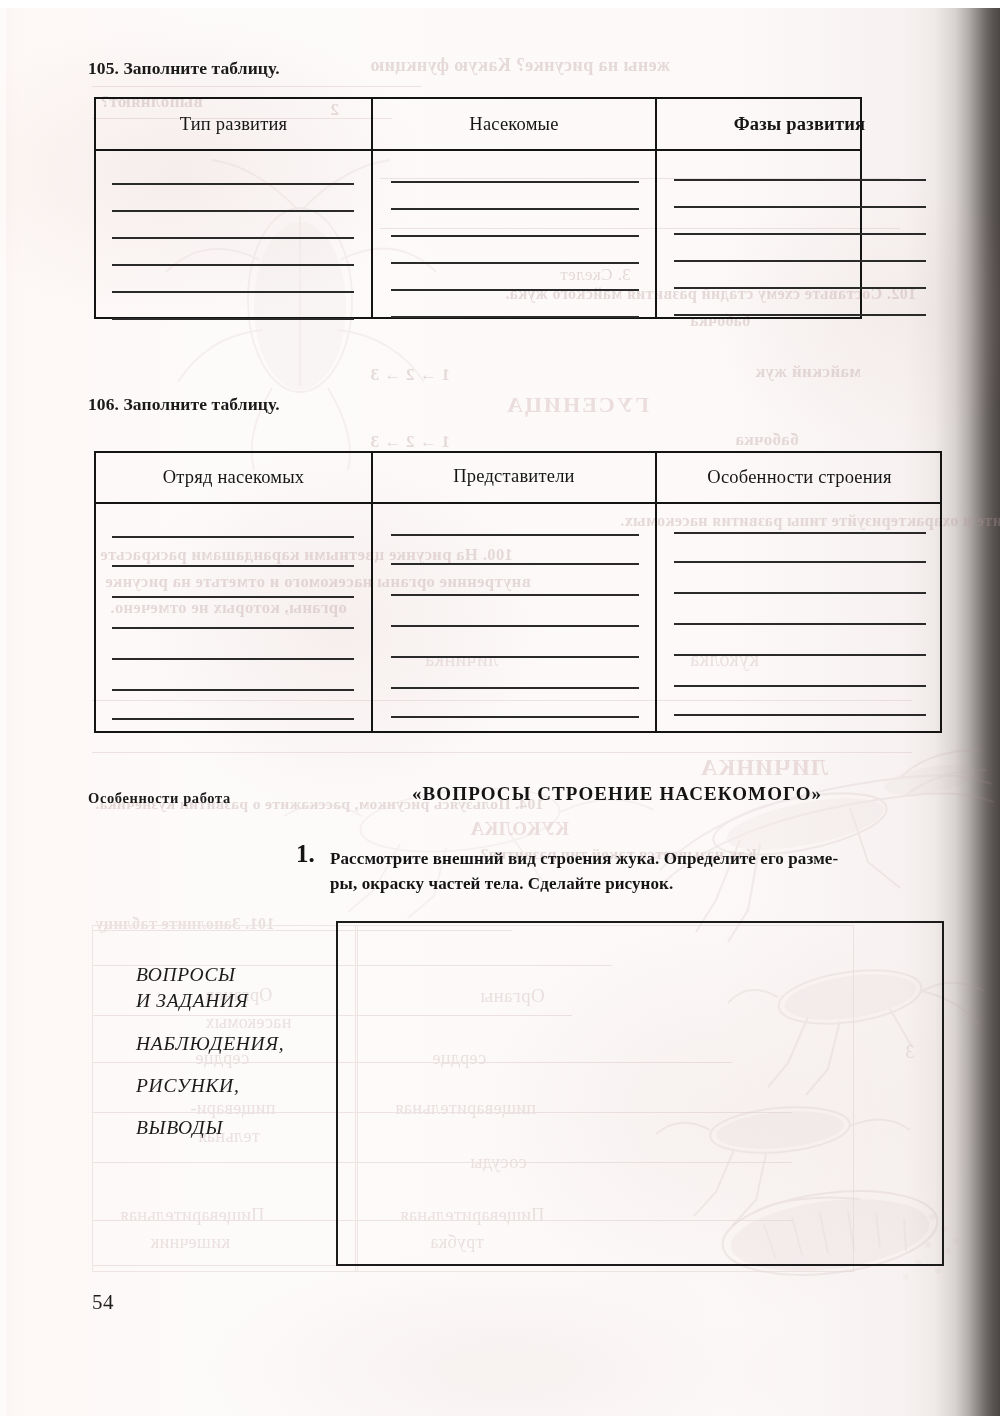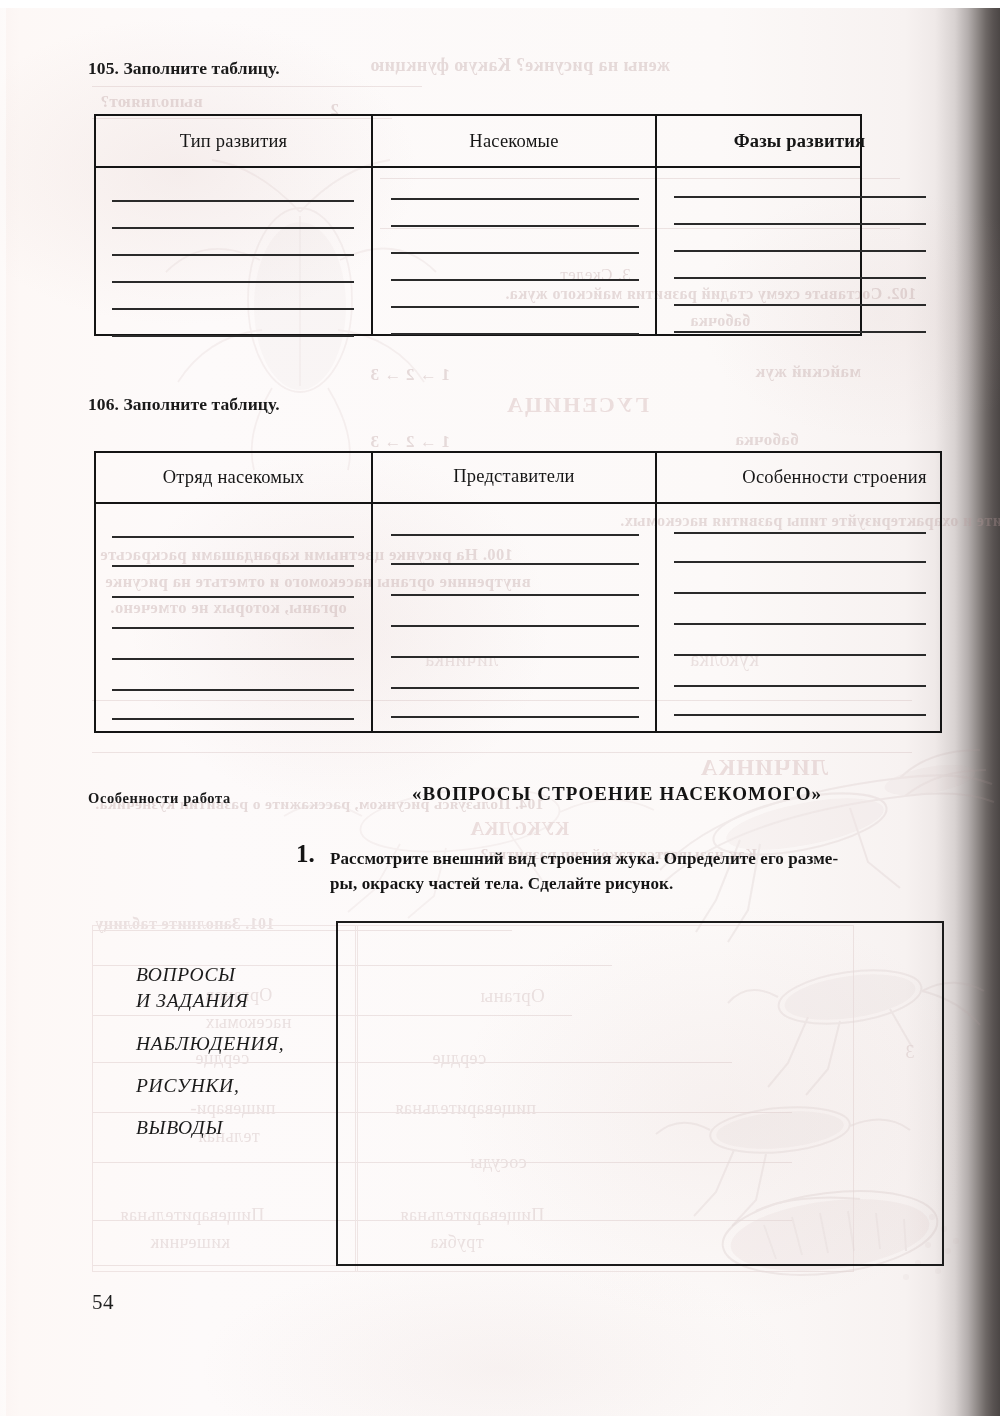--- a/index.html
+++ b/index.html
@@ -338,21 +338,21 @@
         <path d="M260 104 L292 150"></path>
       </g>
     </svg>
 
   </div>
 
   <div id="content">
 
     <div class="task-head" style="left:88px;top:58px;">105. Заполните таблицу.</div>
 
-    <div class="tbl" id="table-105" style="left:94px;top:114px;width:768px;height:222px;">
+    <div class="tbl" id="table-105" style="left:94px;top:97px;width:768px;height:222px;">
       <div class="colsep" style="left:275px;"></div>
       <div class="colsep" style="left:559px;"></div>
       <div class="headsep" style="top:50px;"></div>
 
       <div class="th" style="left:0px;width:275px;height:50px;">Тип развития</div>
       <div class="th" style="left:277px;width:282px;height:50px;">Насекомые</div>
       <div class="th" style="left:561px;width:285px;height:50px;font-weight:bold;">Фазы развития</div>
 
       <div class="rule" style="left:16px;top:84px;width:242px;"></div>
       <div class="rule" style="left:16px;top:111px;width:242px;"></div>
@@ -378,21 +378,21 @@
 
     <div class="task-head" style="left:88px;top:394px;">106. Заполните таблицу.</div>
 
     <div class="tbl" id="table-106" style="left:94px;top:451px;width:848px;height:282px;">
       <div class="colsep" style="left:275px;"></div>
       <div class="colsep" style="left:559px;"></div>
       <div class="headsep" style="top:49px;"></div>
 
       <div class="th" style="left:0px;width:275px;height:49px;">Отряд насекомых</div>
       <div class="th" style="left:277px;width:282px;height:47px;">Представители</div>
-      <div class="th" style="left:561px;width:285px;height:49px;padding-left:35px;">Особенности строения</div>
+      <div class="th" style="left:561px;width:285px;height:49px;">Особенности строения</div>
 
       <div class="rule" style="left:16px;top:83px;width:242px;"></div>
       <div class="rule" style="left:16px;top:112px;width:242px;"></div>
       <div class="rule" style="left:16px;top:143px;width:242px;"></div>
       <div class="rule" style="left:16px;top:174px;width:242px;"></div>
       <div class="rule" style="left:16px;top:205px;width:242px;"></div>
       <div class="rule" style="left:16px;top:236px;width:242px;"></div>
       <div class="rule" style="left:16px;top:265px;width:242px;"></div>
 
       <div class="rule" style="left:295px;top:81px;width:248px;"></div>

